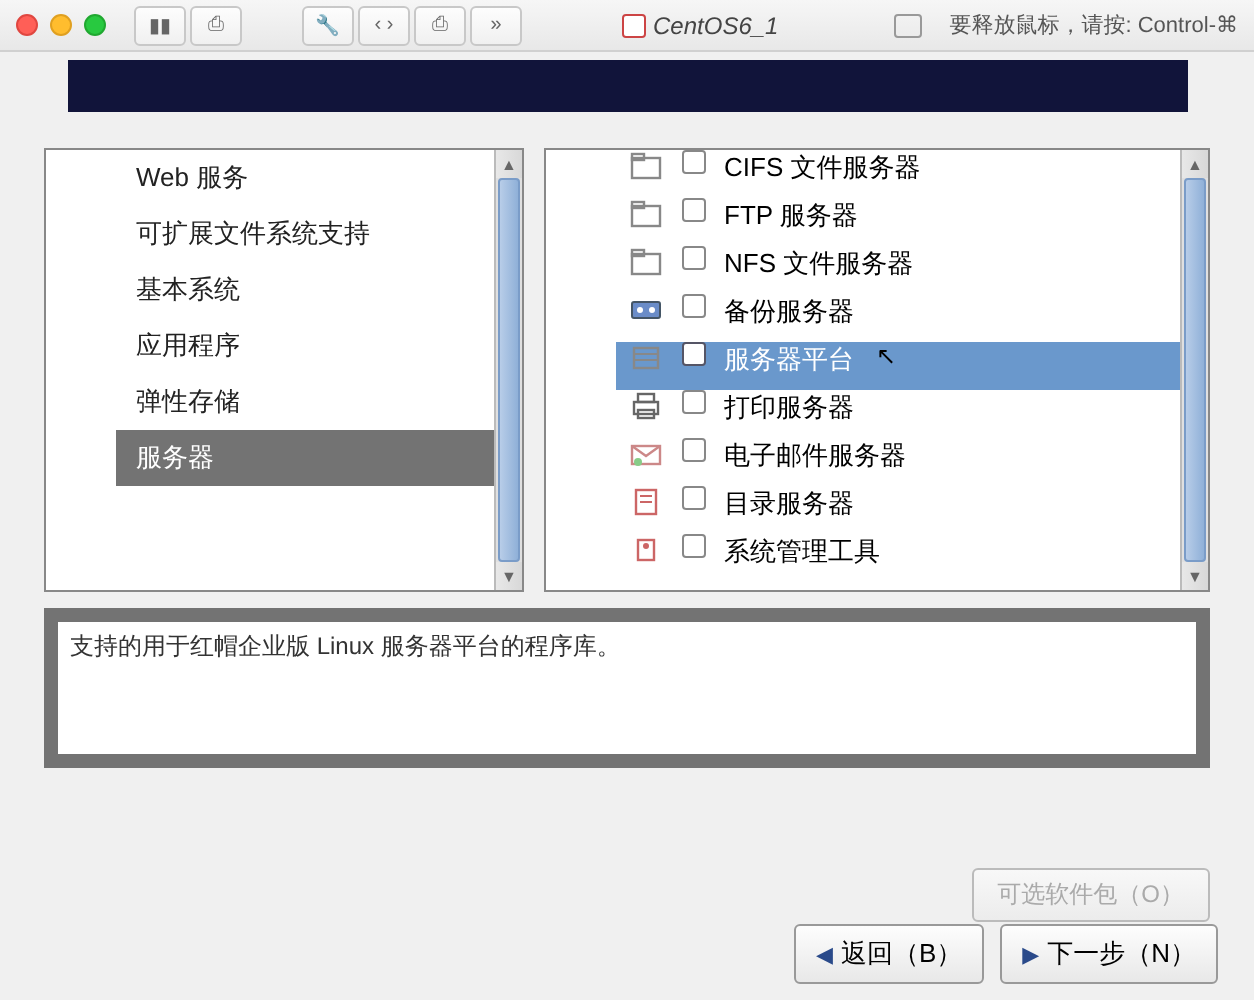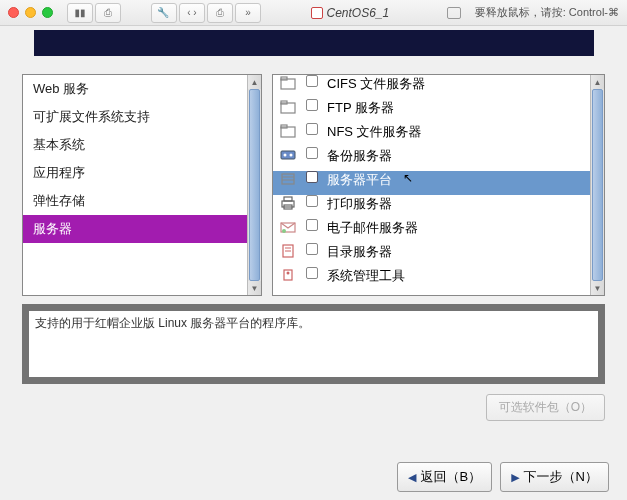--- a/index.html
+++ b/index.html
@@ -14,36 +14,36 @@
 .tb-btn { width: 26px; height: 20px; background: linear-gradient(#fdfdfd,#f0f0f0); border: 1px solid #c8c8c8; border-radius: 3px; display: flex; align-items: center; justify-content: center; font-size: 10px; color: #666; }
 .tb-title { flex: 1; text-align: center; font-size: 12px; color: #444; display: flex; align-items: center; justify-content: center; gap: 4px; font-style: italic; }
 .centos-ico { width: 12px; height: 12px; background: #fff; border: 1px solid #c44; border-radius: 2px; display: inline-block; }
 .tb-right { font-size: 11px; color: #555; }
 .sq-ico { width: 14px; height: 12px; border: 1px solid #999; border-radius: 2px; margin: 0 8px; }
 .blackbar { width: 560px; height: 26px; background: #11143a; margin: 4px auto 0; }
 .main { padding: 18px 22px 8px; display: flex; gap: 10px; }
 .panel { border: 1px solid #888; background: #fff; height: 222px; display: flex; position: relative; }
 .panel.left { width: 240px; }
 .panel.right { flex: 1; }
-.list { flex: 1; overflow: hidden; }
+.list { flex: 1; overflow: hidden; padding-left: 35px; }
 .cat-item { padding: 5px 10px; font-size: 13px; color: #222; cursor: default; }
-.cat-item.sel { background: #a21caf; color: #fff; }
+.cat-item.sel { background: #737373; color: #fff; }
 .pkg-item { display: flex; align-items: flex-start; height: 24px; padding: 0 6px; gap: 9px; }
 .pkg-item.sel { background: #6a98cc; color: #fff; }
 .pkg-icon { width: 18px; height: 16px; display: flex; align-items: center; justify-content: center; }
 .pkg-icon svg { width: 16px; height: 14px; }
 .chk { width: 12px; height: 12px; border: 1px solid #888; background: #fff; border-radius: 2px; flex-shrink: 0; }
 .pkg-item.sel .chk { border-color: #556; }
 .pkg-label { font-size: 13px; }
 .scrollbar { width: 14px; background: linear-gradient(90deg,#e8e8e8,#d8d8d8); border-left: 1px solid #bbb; display: flex; flex-direction: column; }
 .sb-arrow { height: 14px; display: flex; align-items: center; justify-content: center; font-size: 8px; color: #666; }
 .sb-track { flex: 1; background: #e0e0e0; position: relative; }
 .sb-thumb { position: absolute; left: 1px; right: 1px; background: linear-gradient(90deg,#b8cde8,#8fb0d8); border: 1px solid #7a9cc8; border-radius: 2px; }
 .desc-box { margin: 0 22px; border: 7px solid #737373; background: #fff; height: 80px; padding: 4px 6px; font-size: 12px; color: #333; }
-.opt-row { text-align: right; padding: 10px 22px; }
+.opt-row { text-align: right; padding: 10px 22px; margin-top: 40px; }
 .opt-btn { padding: 4px 12px; border: 1px solid #bbb; background: linear-gradient(#f8f8f8,#ececec); border-radius: 3px; font-size: 12px; color: #aaa; }
 .footer { position: absolute; bottom: 8px; right: 18px; display: flex; gap: 8px; }
 .nav-btn { padding: 5px 10px; border: 1px solid #999; background: linear-gradient(#fdfdfd,#e8e8e8); border-radius: 3px; font-size: 13px; display: flex; align-items: center; gap: 4px; cursor: default; }
 .arrw { font-size: 11px; color: #2a4a8a; }
 .cursor { position: absolute; font-size: 12px; color: #000; pointer-events: none; }
 </style>
 </head>
 <body>
 
 <div class="titlebar">

